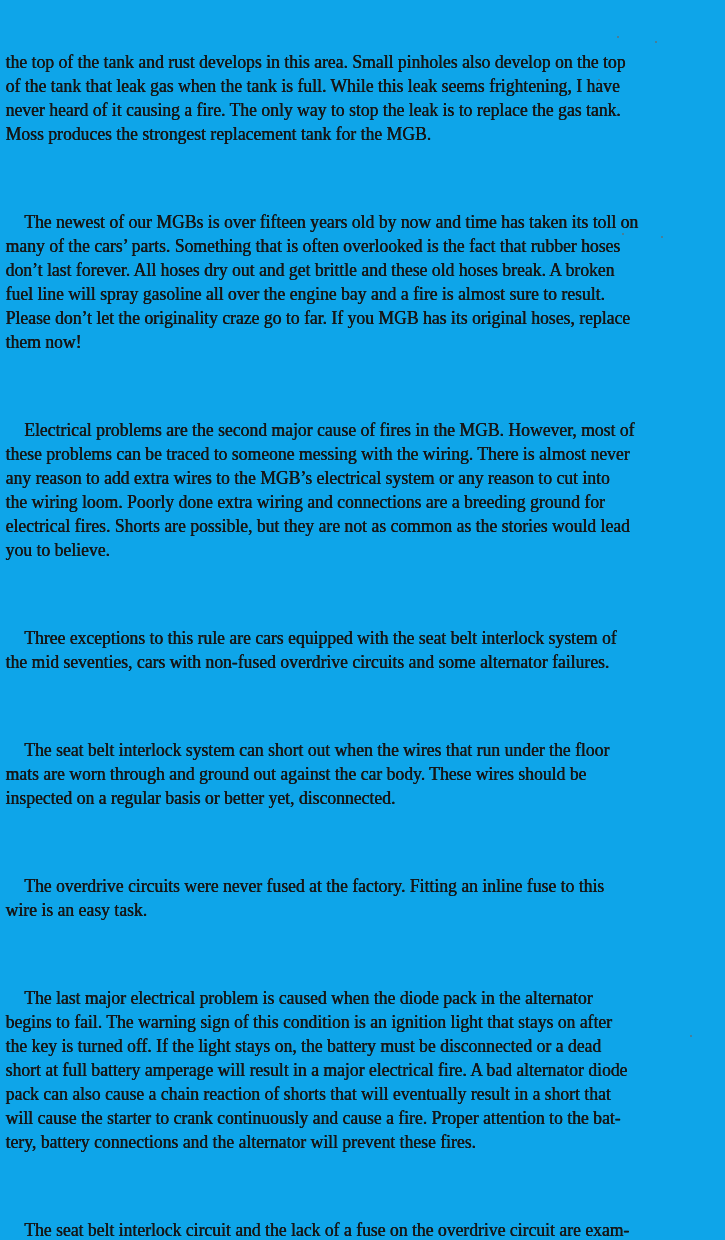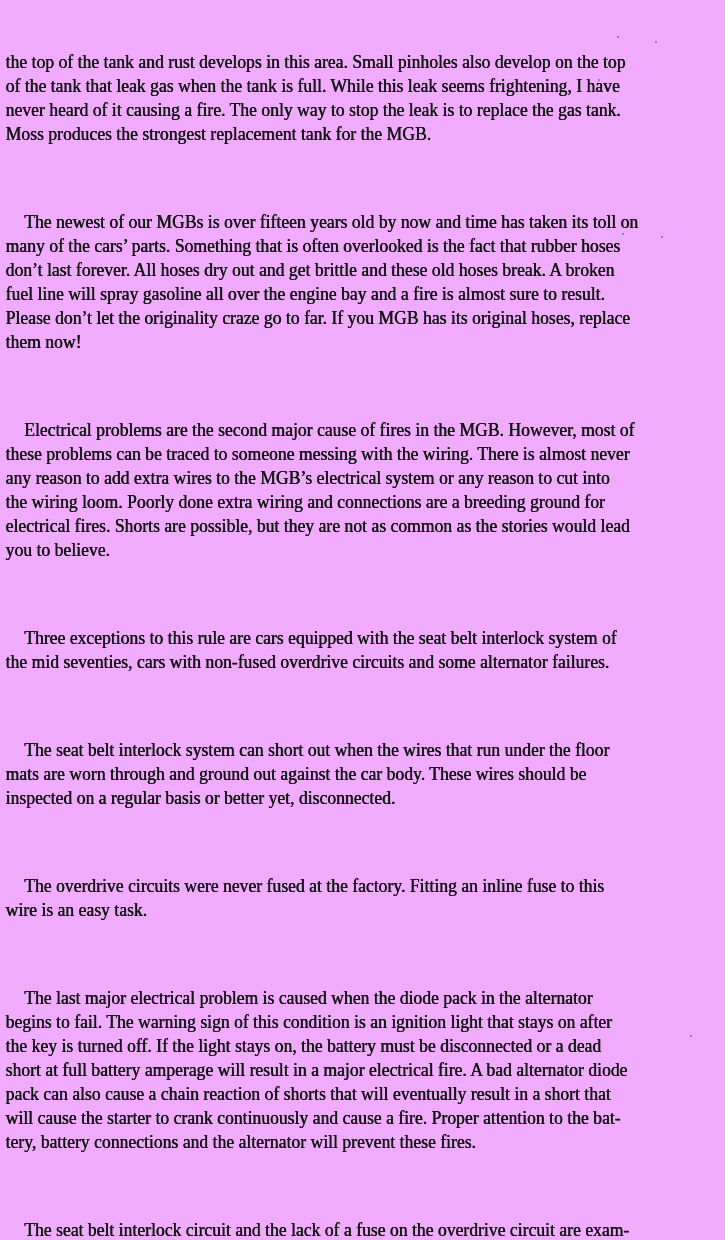--- a/index.html
+++ b/index.html
@@ -7,21 +7,21 @@
     padding: 0;
     width: 725px;
     height: 1240px;
     background: #fdfdfc;
     overflow: hidden;
   }
   .page {
     position: relative;
     width: 725px;
     height: 1240px;
-    background: #f0abfc;
+    background: #0ea5e9;
   }
   .doc {
     position: absolute;
     top: 0;
     left: 0;
     width: 782px;
     transform: scaleX(0.928);
     transform-origin: 0 0;
     font-family: "Liberation Serif", "DejaVu Serif", serif;
     font-size: 19px;

